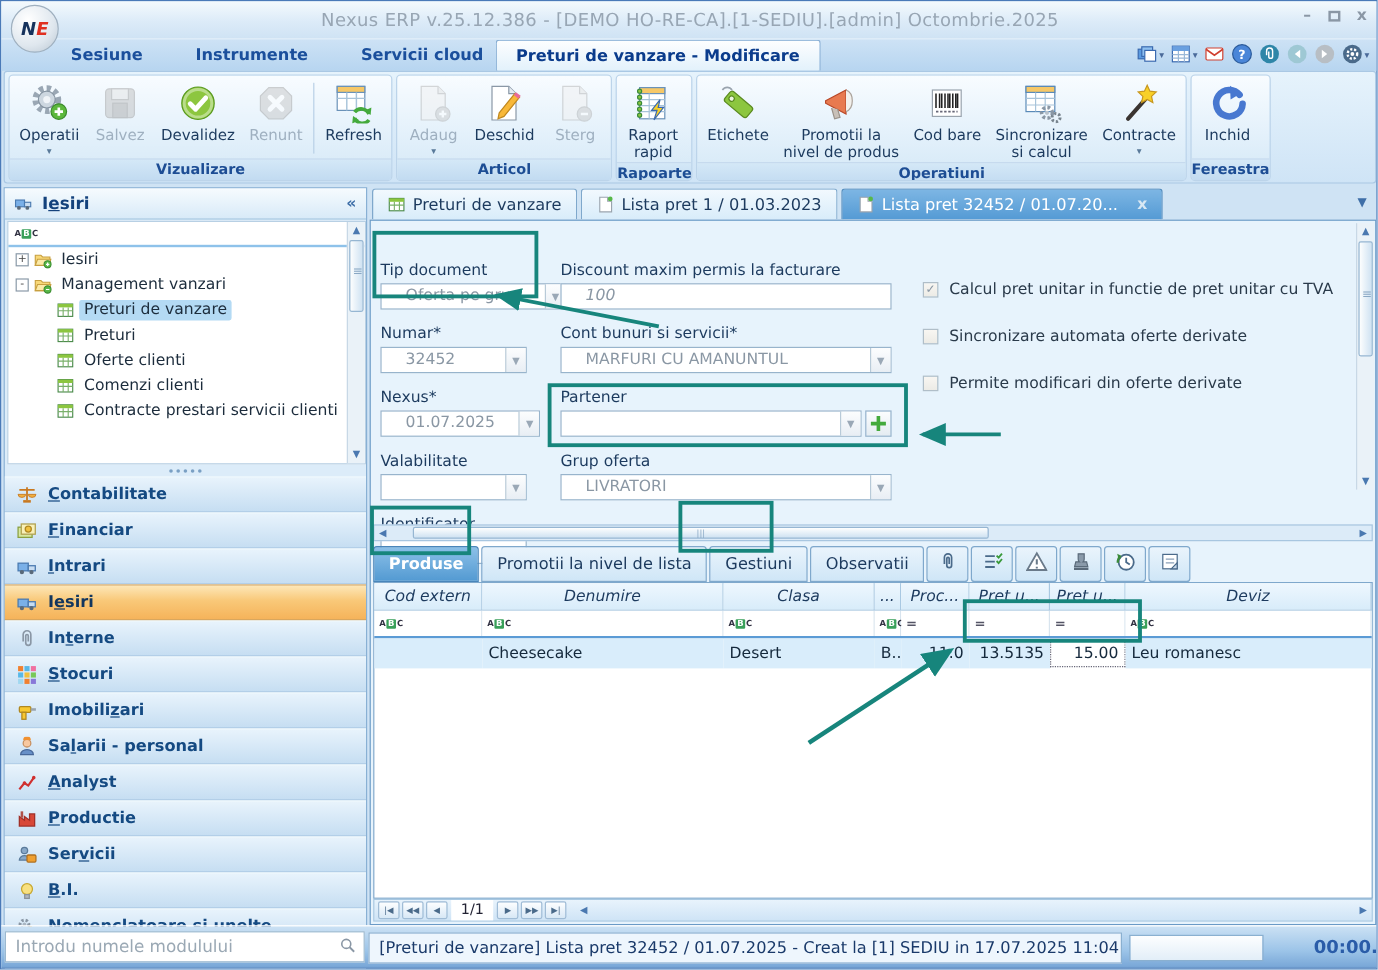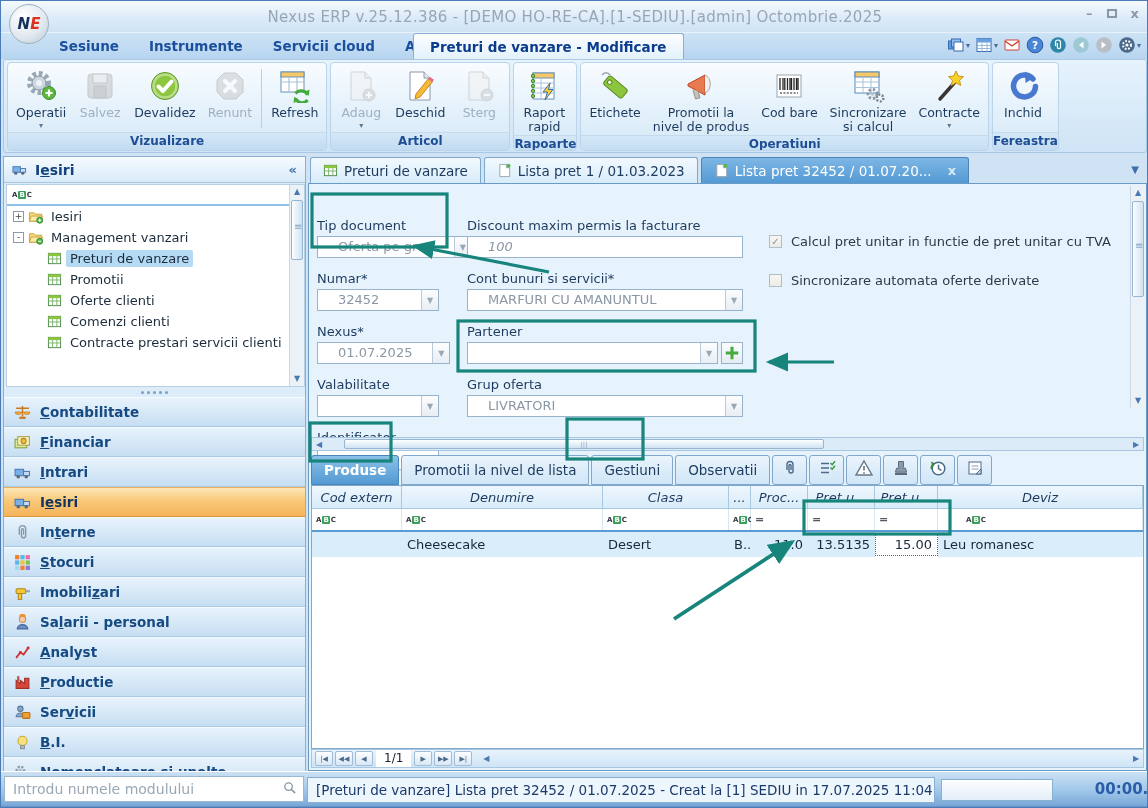--- a/index.html
+++ b/index.html
@@ -10,21 +10,21 @@
   .titlebar{position:absolute;left:0;top:0;width:1148px;height:32px;background:linear-gradient(#f4fafd,#dcebf8 55%,#cfe3f4);border-bottom:1px solid #e8f2fa;}
   .title{position:absolute;left:0;top:7px;width:100%;text-align:center;font-size:15px;color:#98a6b4;letter-spacing:.3px;}
   .winbtns{position:absolute;right:10px;top:6px;display:flex;gap:14px;color:#8a97a5;font-size:13px;font-weight:bold;}
   .winbtn{cursor:default;line-height:14px;}
   .maxbtn{display:inline-block;width:10px;height:9px;border:2px solid #8a97a5;margin-top:2px;}
   .logo{position:absolute;left:8px;top:3px;width:40px;height:40px;border-radius:50%;background:radial-gradient(circle at 35% 30%,#ffffff,#dfe7ee 60%,#b9c6d2);border:1px solid #9fb0bf;z-index:30;display:flex;align-items:center;justify-content:center;font-weight:bold;font-style:italic;font-size:15px;}
   .logo .n{color:#16325c;} .logo .e{color:#e03020;}
 
   
   .menuband{position:absolute;left:0;top:32px;width:1148px;height:26px;background:linear-gradient(#cde2f5,#b7d5f0);}
-  .menus{position:absolute;left:58px;top:0;height:26px;display:flex;align-items:center;gap:30px;}
+  .menus{position:absolute;left:58px;top:0;height:26px;display:flex;align-items:center;gap:44px;}
   .menu-item{font-size:13.5px;font-weight:bold;color:#1b4f9c;cursor:default;}
   .doctab-top{position:absolute;left:412px;top:0;height:26px;padding:0 16px;background:linear-gradient(#fdfeff,#e2f1fb);border:1px solid #8aafd4;border-bottom:none;border-radius:3px 3px 0 0;display:flex;align-items:center;font-size:13.5px;font-weight:bold;color:#0b3c8c;}
   .qicons{position:absolute;right:8px;top:3px;display:flex;align-items:center;gap:5px;}
   .qicon{display:flex;align-items:center;gap:1px;cursor:pointer;}
   .qicon svg{width:18px;height:18px;display:block;}
   .qcaret{font-size:8px;color:#4a6a9a;}
 
   
   .ribbon{position:absolute;left:2px;top:58px;width:1144px;height:94px;background:linear-gradient(#e6f3fc,#cfe4f6);border:1px solid #aac8e4;border-radius:3px;display:flex;align-items:stretch;padding:1px 0 0 1px;}
   .rgroup{display:flex;flex-direction:column;margin:1px 1px 1px 2px;border:1px solid #bcd4ea;border-radius:4px;background:linear-gradient(#f8fcff,#e4f1fb 55%,#d4e8f6);overflow:hidden;}
@@ -473,21 +473,21 @@
             <span class="lbl">Preturi de vanzare</span>
           </div>
           <div class="titem" style="padding-left: 40px;">
             <span class="ticon">
               <svg viewBox="0 0 16 16">
                 <rect x="1.5" y="2.5" width="13" height="11" fill="#fff" stroke="#4a8a4a"></rect>
                 <rect x="1.5" y="2.5" width="13" height="3" fill="#8cc63f"></rect>
                 <path d="M1.5 8.5h13M6 5.5v8M10.5 5.5v8" stroke="#7ab06a"></path>
               </svg>
             </span>
-            <span class="lbl">Promotii</span>
+            <span class="lbl">Preturi</span>
           </div>
           <div class="titem" style="padding-left: 40px;">
             <span class="ticon">
               <svg viewBox="0 0 16 16">
                 <rect x="1.5" y="2.5" width="13" height="11" fill="#fff" stroke="#4a8a4a"></rect>
                 <rect x="1.5" y="2.5" width="13" height="3" fill="#8cc63f"></rect>
                 <path d="M1.5 8.5h13M6 5.5v8M10.5 5.5v8" stroke="#7ab06a"></path>
               </svg>
             </span>
             <span class="lbl">Oferte clienti</span>
@@ -794,20 +794,24 @@
         </div>
       <div class="cbcol" id="cbcol">
           <div class="cbrow">
             <span class="cbbox">✓</span>
             <span class="cblabel">Calcul pret unitar in functie de pret unitar cu TVA</span>
           </div>
           <div class="cbrow">
             <span class="cbbox"></span>
             <span class="cblabel">Sincronizare automata oferte derivate</span>
           </div>
+          <div class="cbrow">
+            <span class="cbbox"></span>
+            <span class="cblabel">Permite modificari din oferte derivate</span>
+          </div>
         </div>
       <div class="vscroll">
         <div class="tsc-btn">▲</div>
         <div class="vs-thumb"></div>
         <div class="tsc-btn" style="position:absolute;bottom:0;width:100%;">▼</div>
       </div>
 
       <div class="hsplit">
         <span class="hs-arrow">◀</span>
         <span class="hs-thumb"></span>
@@ -885,21 +889,21 @@
             </div>
             <div class="gcell" style="width: 57px; flex: 0 0 auto;">
               <span class="eqb">=</span>
             </div>
             <div class="gcell" style="width: 67px; flex: 0 0 auto;">
               <span class="eqb">=</span>
             </div>
             <div class="gcell" style="width: 63px; flex: 0 0 auto;">
               <span class="eqb">=</span>
             </div>
-            <div class="gcell" style="flex: 1 1 0%; margin-left: 24px;">
+            <div class="gcell" style="flex: 1 1 0%;">
               <span class="abcb">A<b>B</b>C</span>
             </div>
           </div>
         <div id="gbody">
             <div class="grow gdata">
               <div class="gcell" style="width: 90px; flex: 0 0 auto;"></div>
               <div class="gcell" style="width: 201px; flex: 0 0 auto;">Cheesecake</div>
               <div class="gcell" style="width: 126px; flex: 0 0 auto;">Desert</div>
               <div class="gcell" style="width: 22px; flex: 0 0 auto;">B...</div>
               <div class="gcell r" style="width: 57px; flex: 0 0 auto;">11.0</div>

